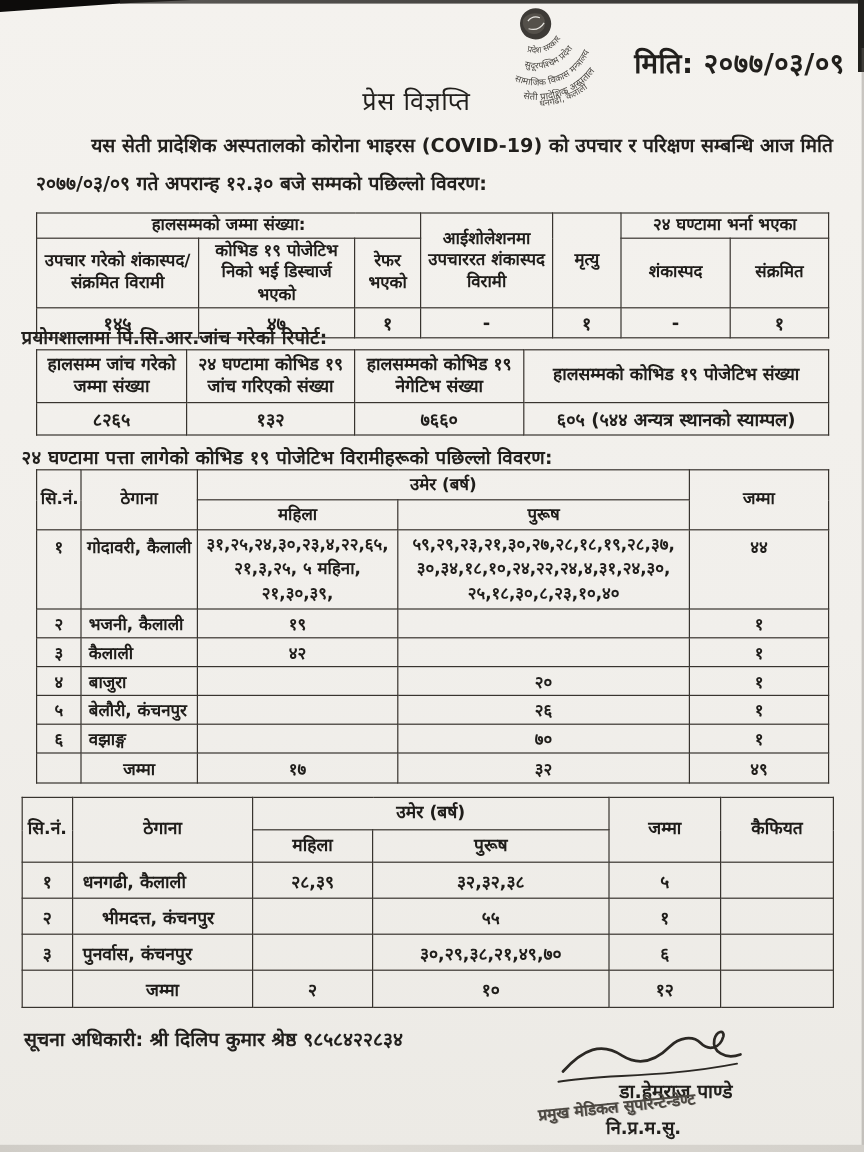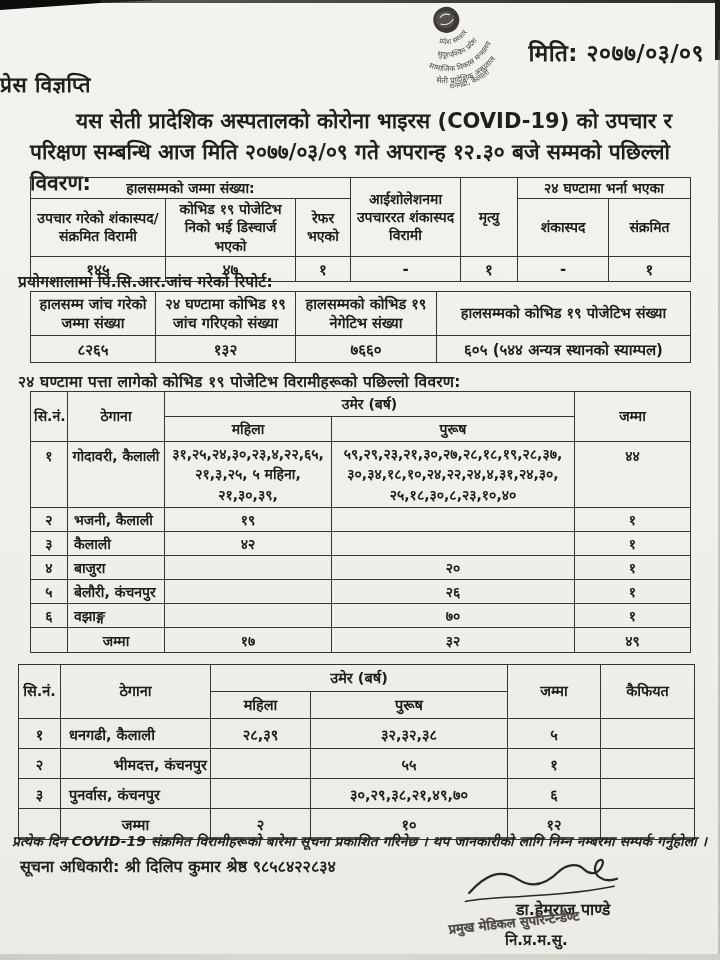--- a/index.html
+++ b/index.html
@@ -16,23 +16,23 @@
   
   .scan-top-left{position:absolute;left:0;top:0;width:160px;height:10px;background:#0d0c0b;
     clip-path:polygon(0 0,160px 0,100px 3px,0 10px);}
   .scan-top-line{position:absolute;left:100px;top:0;width:620px;height:3px;
     background:linear-gradient(90deg,rgba(40,38,35,.75),rgba(25,24,22,.9));}
   .scan-right-strip{position:absolute;right:0;top:0;width:5px;height:60px;background:#21201d;}
   .scan-right-edge{position:absolute;right:0;top:40px;width:2px;height:920px;background:rgba(120,115,108,.35);}
   .scan-bottom{position:absolute;left:0;bottom:0;width:720px;height:6px;background:linear-gradient(90deg,#cfccc6,#dcd9d3 40%,#d3d0ca);}
 
   .date{position:absolute;top:36px;right:16px;font-size:23px;font-weight:600;letter-spacing:.5px;}
-  .press-title{position:absolute;top:70px;left:0;width:694px;text-align:left;
-    font-size:21px;font-weight:bold;letter-spacing:.5px;}
-  .intro{position:absolute;top:106px;left:30px;width:668px;font-size:21px;line-height:31px;
+  .press-title{position:absolute;top:70px;left:0;width:694px;text-align:center;
+    font-size:21px;font-weight:normal;letter-spacing:.5px;}
+  .intro{position:absolute;top:106px;left:30px;width:668px;font-size:16px;line-height:31px;
     font-weight:600;text-indent:46px;}
 
   
   .seal{position:absolute;left:380px;top:0px;width:160px;height:130px;}
 
   table{border-collapse:collapse;table-layout:fixed;color:#1f1d1a;}
   td{border:1.5px solid #38342f;text-align:center;vertical-align:middle;
      padding:1px 3px;overflow:hidden;font-weight:600;}
   .hdr{line-height:1.3;}
   .prelines{white-space:pre-line;}
@@ -260,21 +260,21 @@
     <tr>
       <td style="height:27px">१</td>
       <td style="text-align:left;padding-left:8px">धनगढी, कैलाली</td>
       <td>२८,३९</td>
       <td>३२,३२,३८</td>
       <td>५</td>
       <td></td>
     </tr>
     <tr>
       <td style="height:27px">२</td>
-      <td style="text-align:right;padding-left:24px">भीमदत्त, कंचनपुर</td>
+      <td style="text-align:left;padding-left:24px">भीमदत्त, कंचनपुर</td>
       <td></td>
       <td>५५</td>
       <td>१</td>
       <td></td>
     </tr>
     <tr>
       <td style="height:27px">३</td>
       <td style="text-align:left;padding-left:8px">पुनर्वास, कंचनपुर</td>
       <td></td>
       <td>३०,२९,३८,२१,४९,७०</td>
@@ -285,21 +285,20 @@
       <td style="height:28px"></td>
       <td>जम्मा</td>
       <td>२</td>
       <td>१०</td>
       <td>१२</td>
       <td></td>
     </tr>
   </tbody>
     </table>
 
-  <div class="notice">प्रत्येक दिन COVID-19 संक्रमित विरामीहरूको बारेमा सूचना प्रकाशित गरिनेछ । थप जानकारीको लागि निम्न नम्बरमा सम्पर्क गर्नुहोला ।</div>
   <div class="officer">सूचना अधिकारी: श्री दिलिप कुमार श्रेष्ठ ९८५८४२२८३४</div>
 
   <svg class="sig" viewBox="0 0 180 58">
     <g fill="none" stroke="#2b2824" stroke-width="2.4" stroke-linecap="round">
       <path d="M10 40 C28 20, 44 14, 62 26 C78 36, 92 30, 104 18 C112 10, 124 8, 131 15 C138 22, 148 20, 151 9 C152 3, 145 4, 143 12 C141 22, 152 30, 166 25"></path>
       <path d="M6 49 C44 42, 96 46, 163 33" stroke-width="1.6"></path>
     </g>
   </svg>
   <div class="sig-name">डा.हेमराज पाण्डे</div>
   <div class="sig-stamp">प्रमुख मेडिकल सुपरिन्टेन्डेण्ट</div>

